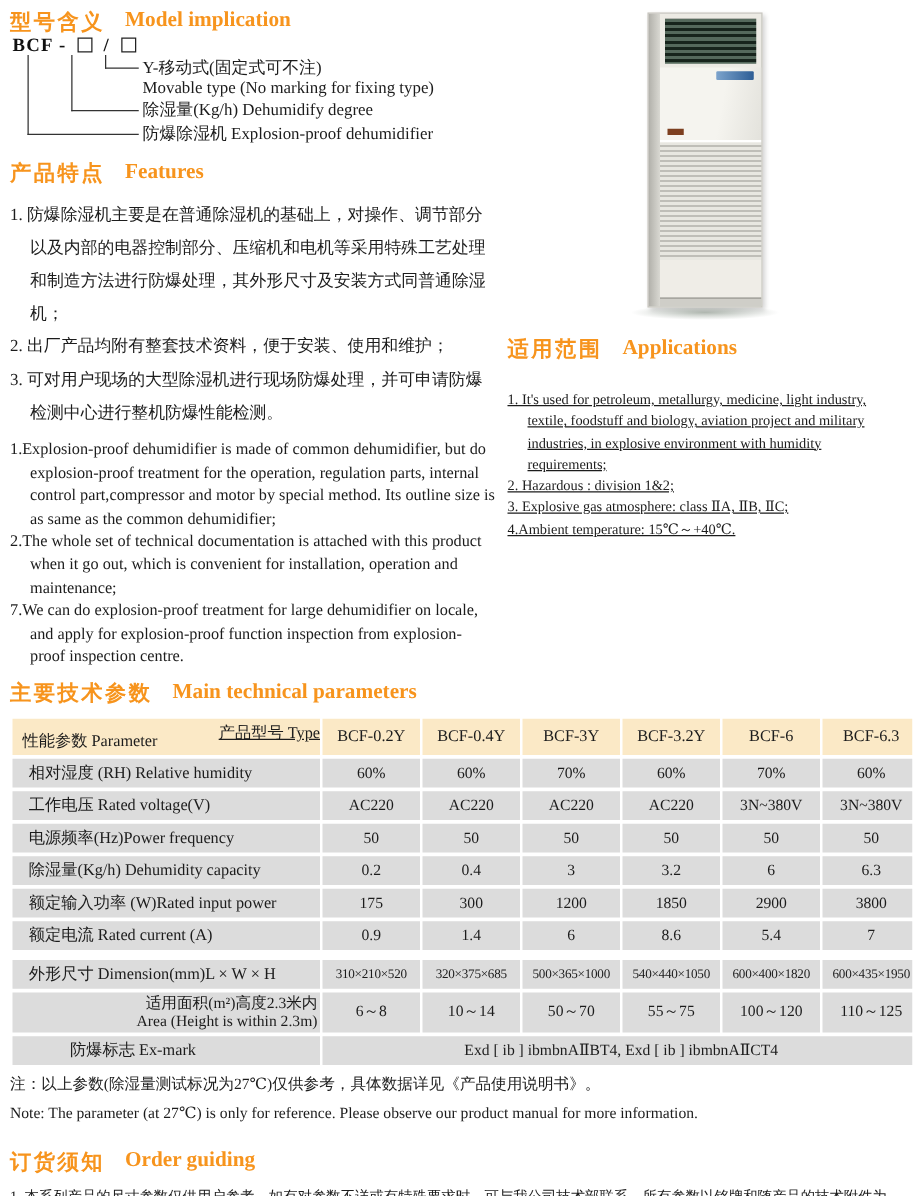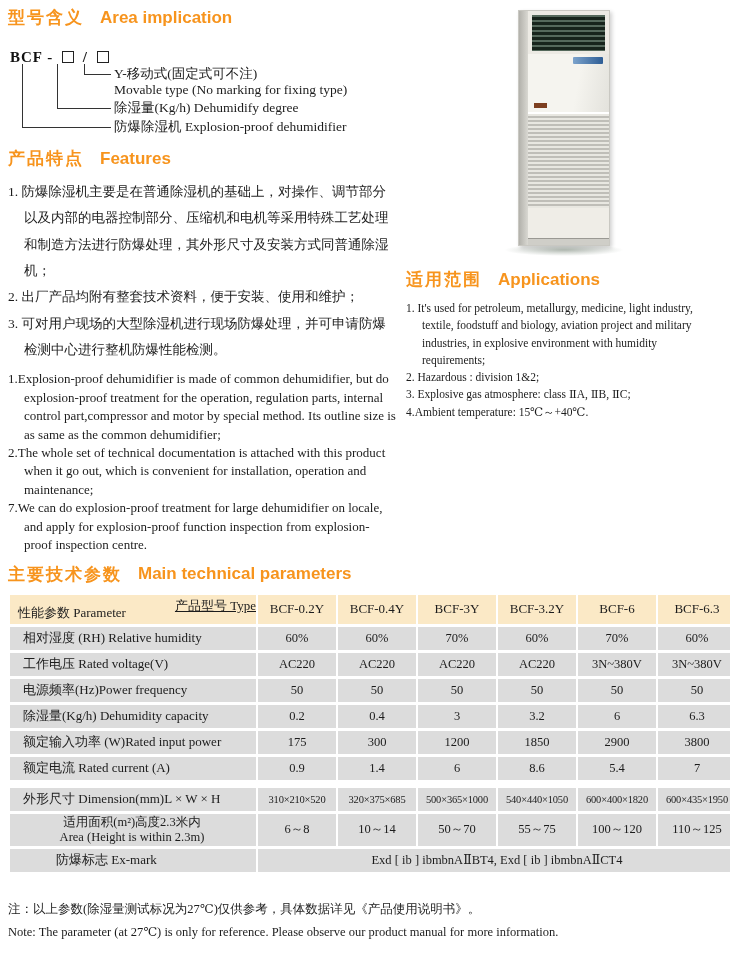--- a/index.html
+++ b/index.html
@@ -1,46 +1,46 @@
 <!DOCTYPE html>
 <html><head>
 <meta charset="utf-8">
 <style>
   html,body{margin:0;padding:0;background:#fff;}
   .page{position:relative;width:730px;height:957px;box-sizing:border-box;padding:6px 8px;
         font-family:"Liberation Serif","DejaVu Serif",serif;color:#1c1c1c;overflow:hidden;background:#fff;}
 
   
-  .sec-h{display:flex;align-items:center;gap:16px;color:#f7941d;
-         font-family:Liberation Sans, sans-serif;font-weight:bold;}
+  .sec-h{display:flex;align-items:flex-start;gap:16px;color:#f7941d;
+         font-family:Liberation Serif, serif;font-weight:bold;}
   .sec-h .zh{font-size:17px;letter-spacing:2px;}
   .sec-h .en{font-size:17px;}
 
   .top{display:flex;}
   .col-left{width:392px;flex-shrink:0;}
   .col-right{flex:1;padding-left:6px;}
 
   
-  .diagram{position:relative;height:98px;margin-top:20px;font-size:15px;}
+  .diagram{position:relative;height:98px;margin-top:0;font-size:15px;}
   .code{position:absolute;left:2px;top:0;font-weight:600;letter-spacing:1px;color:#111;}
   .mbox{display:inline-block;width:10px;height:10px;border:1.5px solid #222;margin:0 4px;vertical-align:-1px;}
   .lead{position:absolute;border-left:1.5px solid #333;border-bottom:1.5px solid #333;}
   .l1{left:76px;top:15px;width:26px;height:10px;}
   .l2{left:49px;top:15px;width:53px;height:44px;}
   .l3{left:14px;top:15px;width:88px;height:63px;}
   .dlabel{position:absolute;left:106px;font-size:13.5px;white-space:nowrap;color:#1c1c1c;}
   .dl1a{top:16px;} .dl1b{top:33px;} .dl2{top:50px;} .dl3{top:69px;}
 
   
   .list{margin:0;padding:0;list-style:none;}
   .list li{padding-left:16px;text-indent:-16px;}
   .feat-zh{margin-top:9px;font-size:13.5px;line-height:1.95;width:386px;}
   .feat-en{margin-top:7px;font-size:13px;line-height:1.42;width:388px;}
   .app-zh{margin-top:6px;font-size:12.5px;line-height:1.62;}
-  .app-en{margin-top:9px;font-size:11.5px;line-height:1.5;}
+  .app-en{margin-top:21px;font-size:11.5px;line-height:1.5;text-decoration:underline;}
 
   
   .figure{height:256px;display:flex;justify-content:center;align-items:flex-start;}
   .unit-wrap{position:relative;width:120px;height:256px;}
   .unit{position:absolute;left:14px;top:4px;width:92px;height:236px;background:#eceae4;
         box-shadow:2px 2px 4px rgba(0,0,0,.18);border:1px solid #c9c8c2;box-sizing:border-box;}
   .unit-side{position:absolute;left:0;top:0;bottom:0;width:9px;
              background:linear-gradient(90deg,#b2b1ab,#d9d8d2);}
   .unit-front{position:absolute;left:9px;top:0;right:0;bottom:0;}
   .grille{position:absolute;left:4px;right:4px;top:4px;height:36px;
@@ -69,40 +69,40 @@
           background-color:#fbe9c6;
           background-image:linear-gradient(to bottom right,rgba(255,255,255,0) calc(50% - 2px),
                            #fff calc(50% - 1px),#fff calc(50% + 1px),rgba(255,255,255,0) calc(50% + 2px));}
   .corner .t{position:absolute;top:2px;right:0;font-size:13px;text-decoration:underline;}
   .corner .b{position:absolute;bottom:2px;left:8px;font-size:13px;}
   .params tbody td{background:#dcdcdc;text-align:center;font-size:12.5px;height:21px;padding:1px 2px;}
   .params td.lbl{text-align:left;padding-left:13px;font-size:13px;}
   .params tr.spacer td{background:#fff;height:2px;padding:0;}
   .params td.dims{font-size:10.5px;letter-spacing:-0.2px;}
   .params td.dimlbl{height:18px;}
-  .params td.arealbl{text-align:center;padding-left:0;font-size:12.5px;line-height:1.2;height:30px;font-family:Liberation Serif, serif;}
+  .params td.arealbl{text-align:right;padding-left:0;font-size:12.5px;line-height:1.2;height:30px;font-family:Liberation Serif, serif;}
   .params td.exlbl{padding-left:46px;}
 
-  .note-zh{margin-top:26px;font-size:12.5px;}
+  .note-zh{margin-top:4px;font-size:12.5px;}
   .note-en{margin-top:6px;font-size:12.5px;}
 
   .order-head{margin-top:20px;}
   .order-zh{margin-top:7px;font-size:11.5px;line-height:1.75;}
 </style>
 </head>
 <body>
 
 <div class="page">
 
   <div class="top">
 
     <div class="col-left">
       <div class="sec-h">
         <span class="zh">型号含义</span>
-        <span class="en">Area implication</span>
+        <span class="en">Model implication</span>
       </div>
 
       <div class="diagram">
         <div class="code">
           <span>BCF -</span>
           <span class="mbox"></span>
           <span>/</span>
           <span class="mbox"></span>
         </div>
         <div class="lead l1"></div>

